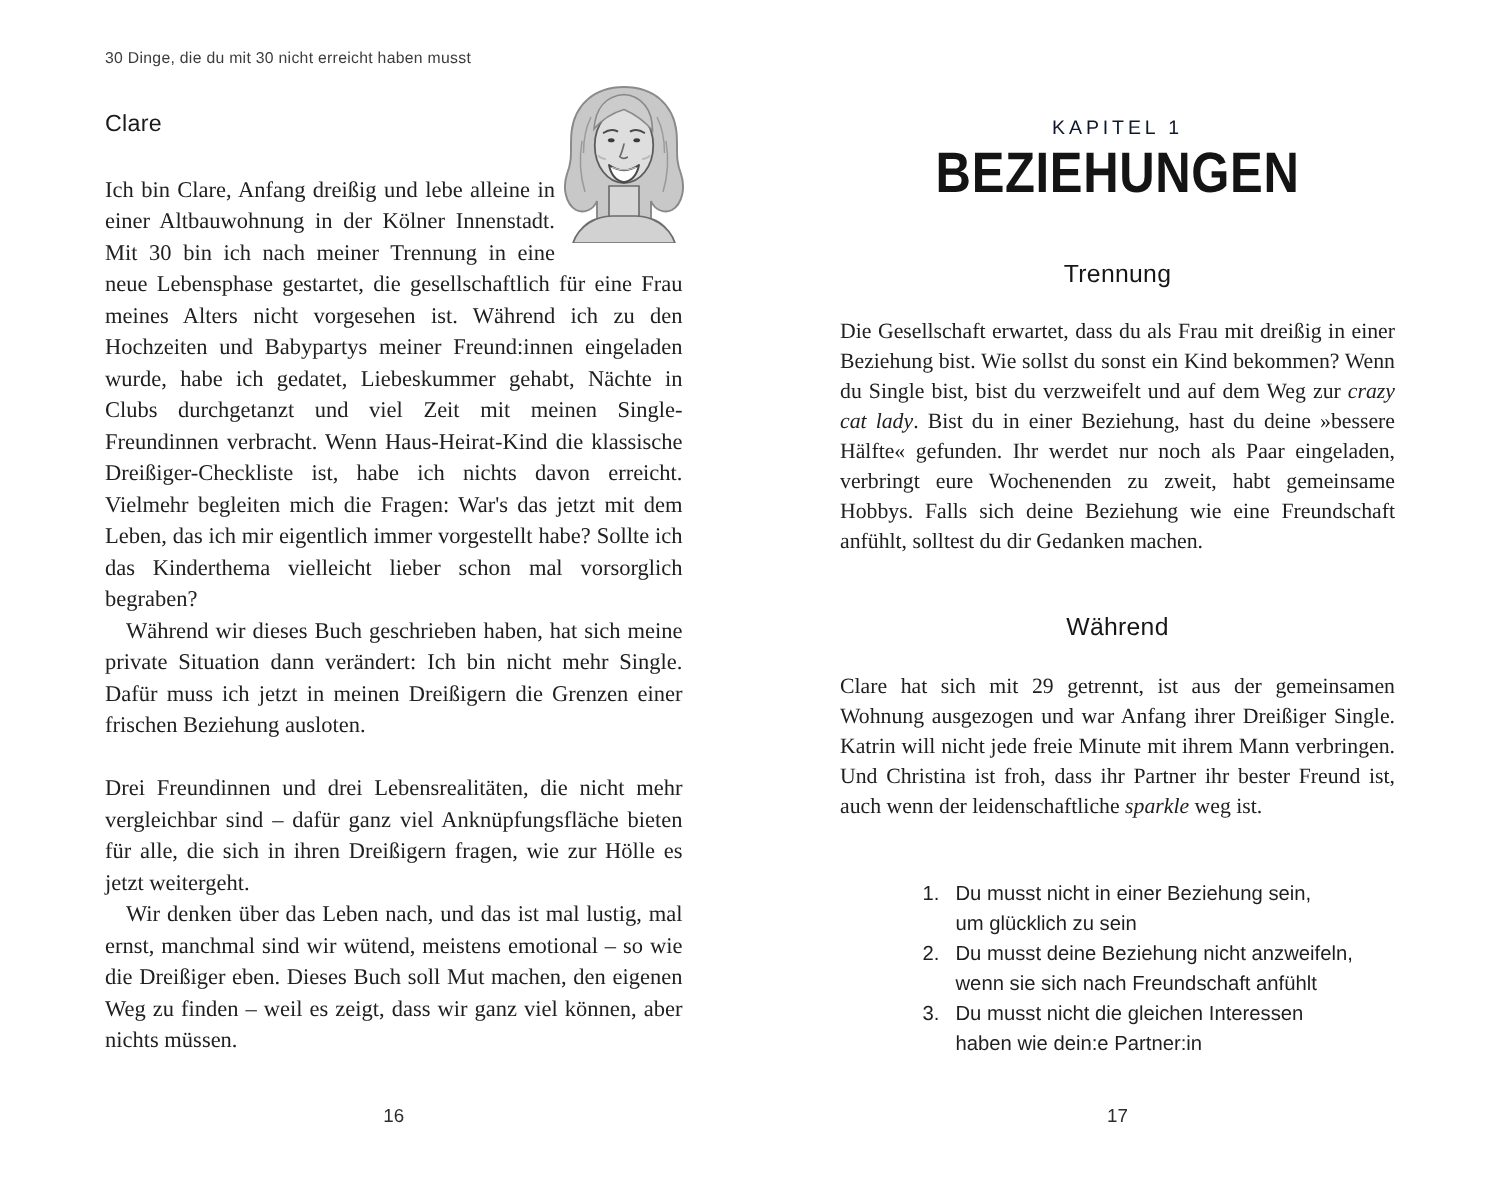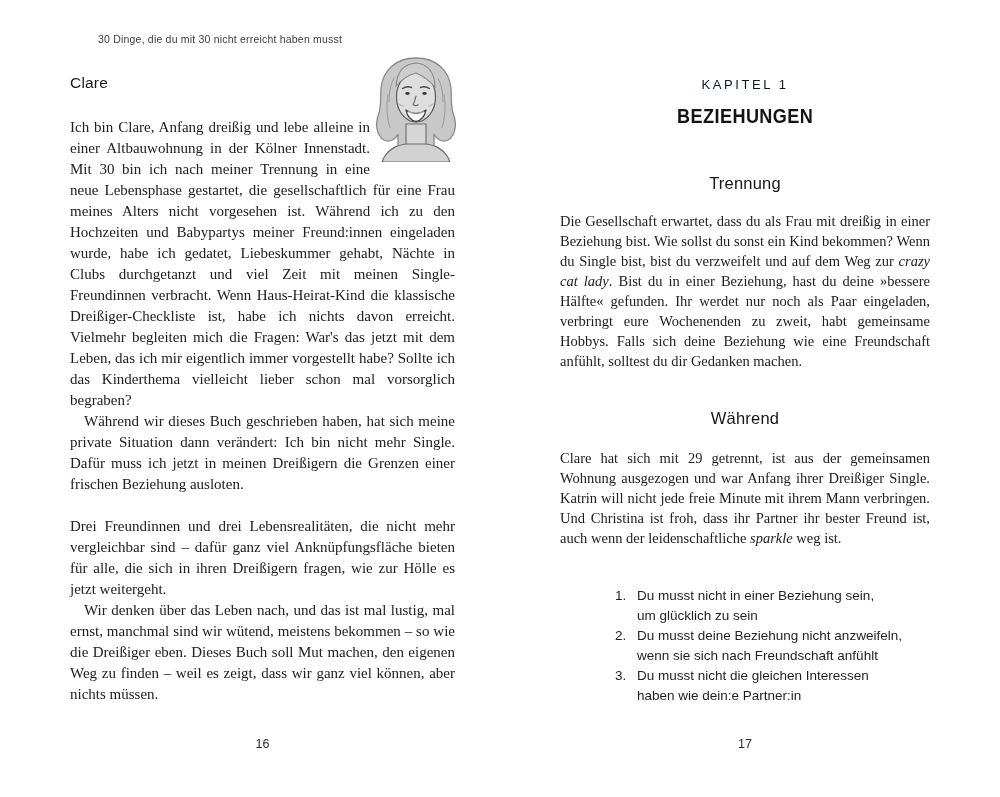--- a/index.html
+++ b/index.html
@@ -6,21 +6,21 @@
   body{
     width:1000px;height:797px;position:relative;background:#ffffff;
     font-family:"Liberation Serif",serif;color:#1f1f1f;overflow:hidden;
     -webkit-font-smoothing:antialiased;
   }
   
   .left-page{position:absolute;left:70px;top:0;width:385px;height:797px;}
   .running-header{
     position:absolute;top:33px;left:0;
     font-family:"Liberation Sans",sans-serif;font-size:10.5px;
-    color:#3c3c3c;letter-spacing:0.2px;margin-left:28px;
+    color:#3c3c3c;letter-spacing:0.2px;
   }
   .clare-heading{
     position:absolute;top:74px;left:0;margin:0;
     font-family:"Liberation Sans",sans-serif;font-size:15.5px;
     font-weight:400;color:#1a1a1a;letter-spacing:0.2px;
   }
   .left-body{
     position:absolute;top:117px;left:0;width:385px;
     font-size:15px;line-height:21px;text-align:justify;color:#202020;
   }
@@ -35,21 +35,21 @@
   }
   
   .right-page{position:absolute;left:560px;top:0;width:370px;height:797px;}
   .kicker{
     position:absolute;top:77px;left:0;width:100%;text-align:center;
     font-family:"Liberation Sans",sans-serif;font-size:13px;
     letter-spacing:2.6px;color:#0f172a;font-weight:400;
   }
   .chapter-title{
     position:absolute;top:99px;left:0;width:100%;text-align:center;margin:0;
-    font-family:"Liberation Sans",sans-serif;font-size:21px;font-weight:600;
+    font-family:"Liberation Sans",sans-serif;font-size:38px;font-weight:600;
     color:#141414;line-height:34px;
   }
   .chapter-title .condense{display:inline-block;transform:scaleX(0.86);transform-origin:center;letter-spacing:0.5px;}
   .section-heading{
     position:absolute;left:0;width:100%;text-align:center;margin:0;
     font-family:"Liberation Sans",sans-serif;font-size:16.5px;font-weight:500;
     color:#161616;letter-spacing:0.2px;
   }
   .h-erwartung{top:174px;}
   .h-realitaet{top:409px;}
@@ -109,21 +109,21 @@
 
       <path d="M33 50 q2 2 4.5 2 M62.5 52 q2.5 0 4.5 -2" fill="none" stroke="#b9b9b9" stroke-width="1.2" stroke-linecap="round"></path>
     </svg>
   </div>
 
   <div class="left-body">
     <div class="float-spacer"></div>
     <p class="para">Ich bin Clare, Anfang dreißig und lebe alleine in einer Altbauwohnung in der Kölner Innenstadt. Mit 30 bin ich nach meiner Trennung in eine neue Lebensphase gestartet, die gesellschaftlich für eine Frau meines Alters nicht vorgesehen ist. Während ich zu den Hochzeiten und Babypartys meiner Freund:innen eingeladen wurde, habe ich gedatet, Liebeskummer gehabt, Nächte in Clubs durchgetanzt und viel Zeit mit meinen Single-Freundinnen verbracht. Wenn Haus-Heirat-Kind die klassische Dreißiger-Checkliste ist, habe ich nichts davon erreicht. Vielmehr begleiten mich die Fragen: War's das jetzt mit dem Leben, das ich mir eigentlich immer vorgestellt habe? Sollte ich das Kinderthema vielleicht lieber schon mal vorsorglich begraben?</p>
     <p class="para indent">Während wir dieses Buch geschrieben haben, hat sich meine private Situation dann verändert: Ich bin nicht mehr Single. Dafür muss ich jetzt in meinen Dreißigern die Grenzen einer frischen Beziehung ausloten.</p>
     <p class="para gap">Drei Freundinnen und drei Lebensrealitäten, die nicht mehr vergleichbar sind – dafür ganz viel Anknüpfungsfläche bieten für alle, die sich in ihren Dreißigern fragen, wie zur Hölle es jetzt weitergeht.</p>
-    <p class="para indent">Wir denken über das Leben nach, und das ist mal lustig, mal ernst, manchmal sind wir wütend, meistens bekommen – so wie die Dreißiger eben. Dieses Buch soll Mut machen, den eigenen Weg zu finden – weil es zeigt, dass wir ganz viel können, aber nichts müssen.</p>
+    <p class="para indent">Wir denken über das Leben nach, und das ist mal lustig, mal ernst, manchmal sind wir wütend, meistens emotional – so wie die Dreißiger eben. Dieses Buch soll Mut machen, den eigenen Weg zu finden – weil es zeigt, dass wir ganz viel können, aber nichts müssen.</p>
   </div>
 
   <div class="page-number">16</div>
 </div>
 
 <div class="right-page">
 
   <div class="kicker">KAPITEL 1</div>
 
   <h1 class="chapter-title"><span class="condense">BEZIEHUNGEN</span></h1>

